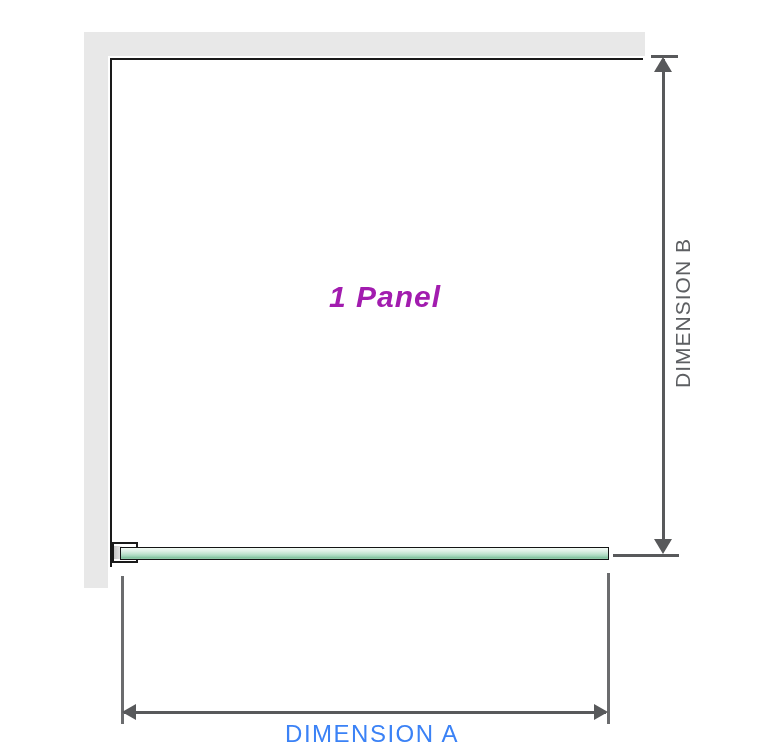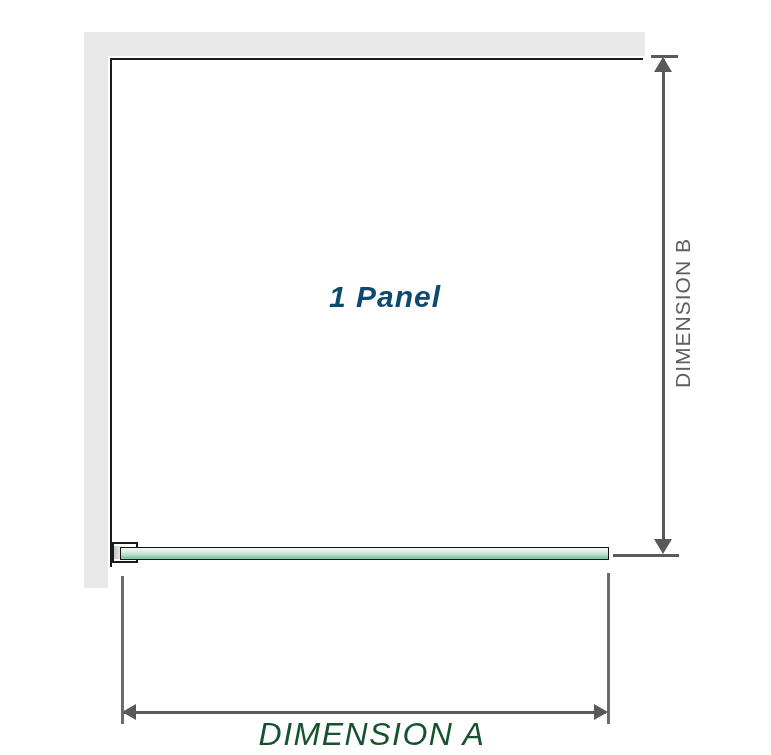--- a/index.html
+++ b/index.html
@@ -25,21 +25,21 @@
   .panel-top-edge  { left: 110px; top: 58px; width: 533px; height: 2px; background: #1a1a1a; }
   .panel-left-edge { left: 110px; top: 58px; width: 2px;  height: 509px; background: #1a1a1a; }
 
   
   .panel-label {
     left: 385px; top: 297px;
     transform: translate(-50%, -50%);
     font-style: italic;
     font-size: 30px;
     font-weight: 600;
-    color: #0c4a6e;
+    color: #a21caf;
     white-space: nowrap;
     letter-spacing: 1px;
   }
 
   
   .bracket {
     left: 112px; top: 542px; width: 26px; height: 21px;
     background: #ffffff;
     border: 2px solid #1a1a1a;
     box-sizing: border-box;
@@ -85,25 +85,24 @@
 
   
   .dima-ext-left  { left: 121px; top: 576px; height: 148px; }
   .dima-ext-right { left: 607px; top: 573px; height: 151px; }
   .dima-line { left: 124px; top: 711px; width: 482px; }
   .dima-arrow-left  { left: 122px; top: 704px; }
   .dima-arrow-right { left: 594px; top: 704px; }
   .dima-label {
     left: 372px; top: 734px;
     transform: translate(-50%, -50%);
-    font-size: 32px;
+    font-size: 24px;
     letter-spacing: 1.5px;
-    color: #14532d;
+    color: #3b82f6;
     white-space: nowrap;
-    font-style: italic;
   }
 </style>
 </head>
 <body>
 
 <div class="canvas">
 
   <div class="abs wall-top"></div>
   <div class="abs wall-left"></div>
 

